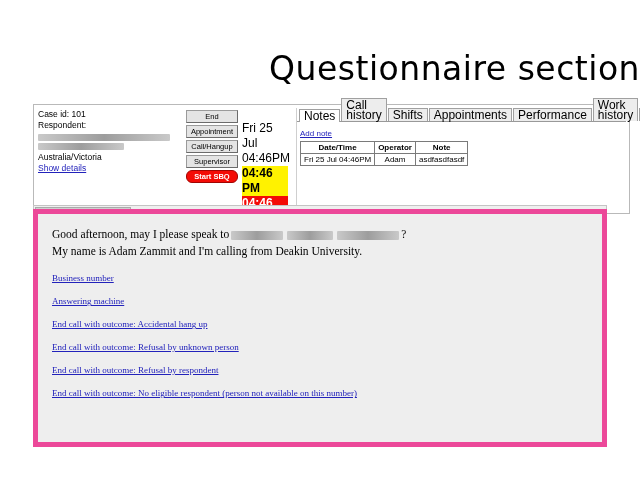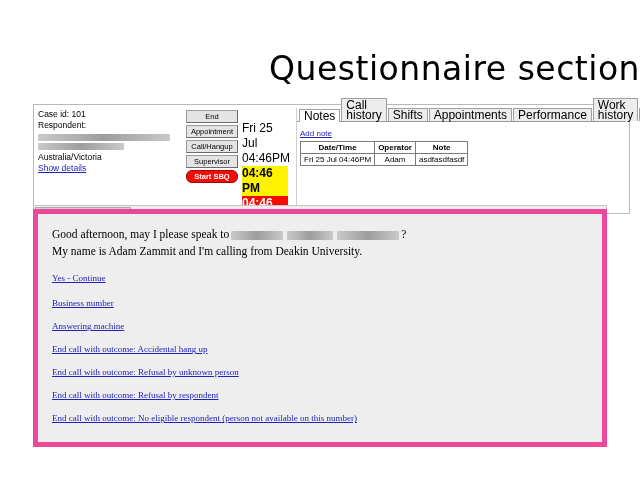--- a/index.html
+++ b/index.html
@@ -294,21 +294,20 @@
 </div>
 
 <div id="script-box">
   <div id="script-greeting">
     <span>Good afternoon, may I please speak to</span><span class="redacted big" style="width:52px;"></span><span class="redacted big" style="width:46px;"></span><span class="redacted big" style="width:62px;"></span><span>?</span>
     <br>
     <span>My name is Adam Zammit and I'm calling from Deakin University.</span>
   </div>
 
   <div id="outcome-links">
-    <a class="outcome-link first">Yes - Continue</a>
     <a class="outcome-link">Business number</a>
     <a class="outcome-link">Answering machine</a>
     <a class="outcome-link">End call with outcome: Accidental hang up</a>
     <a class="outcome-link">End call with outcome: Refusal by unknown person</a>
     <a class="outcome-link">End call with outcome: Refusal by respondent</a>
     <a class="outcome-link">End call with outcome: No eligible respondent (person not available on this number)</a>
   </div>
 </div>
 
 </body></html>

